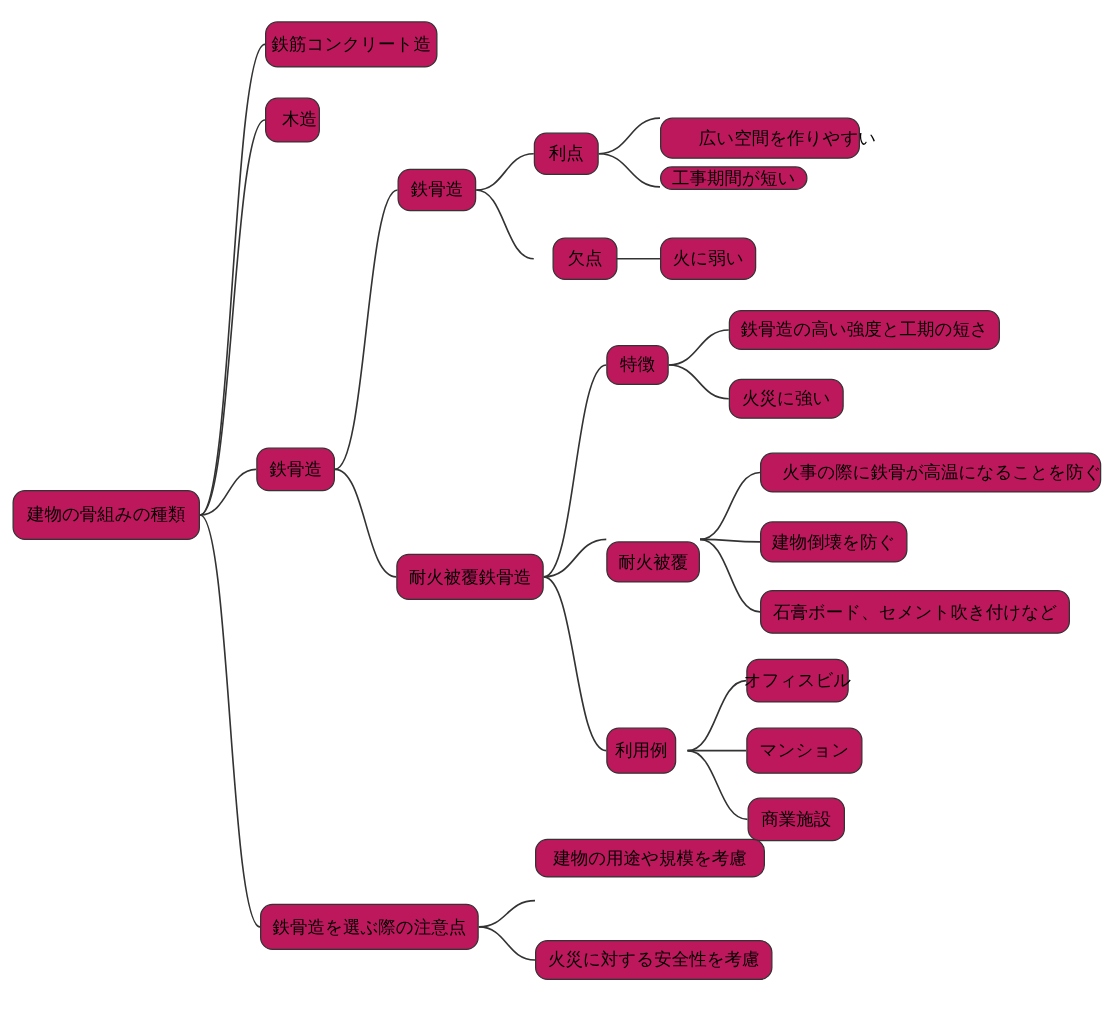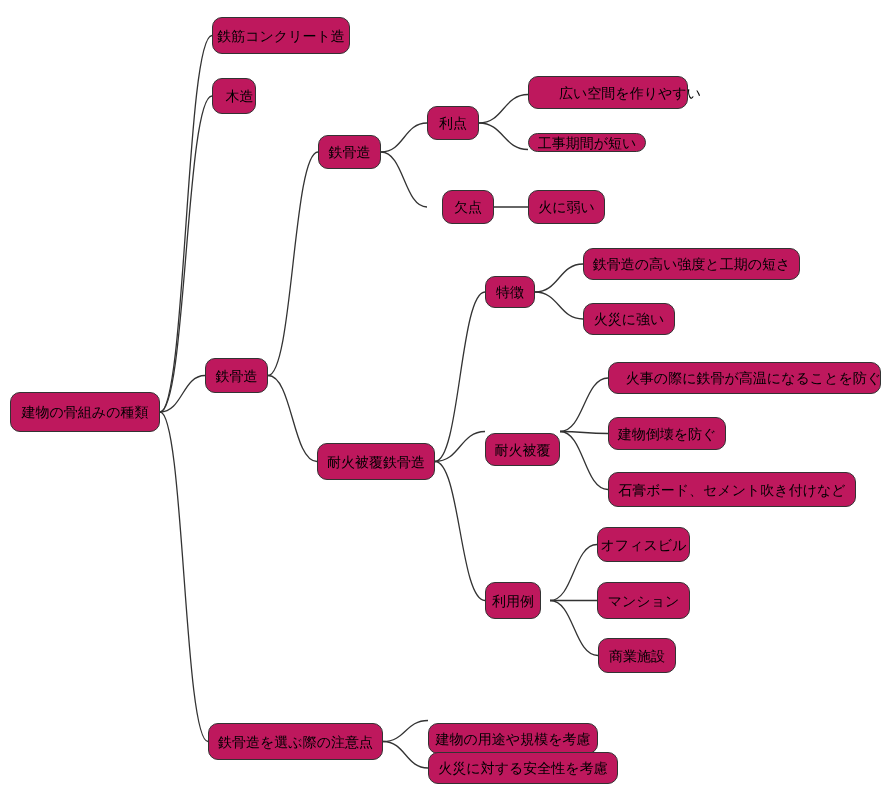--- a/index.html
+++ b/index.html
@@ -80,21 +80,21 @@
   <div class="node" id="node-rc" style="left:212px; top:17px; width:138px; height:37px;">鉄筋コンクリート造</div>
 
   <div class="node" id="node-wood" style="left:212px; top:78px; width:44px; height:36px;padding-left:11px;">木造</div>
 
   <div class="node" id="node-steel2" style="left:205px; top:358px; width:63px; height:35px;">鉄骨造</div>
 
   <div class="node" id="node-steel3" style="left:318px; top:135px; width:63px; height:34px;">鉄骨造</div>
 
   <div class="node" id="node-riten" style="left:427px; top:106px; width:52px; height:34px;">利点</div>
 
-  <div class="node" id="node-hiroi" style="left:528px; top:76px; width:160px; height:33px;padding-left:44px;">広い空間を作りやすい</div>
+  <div class="node" id="node-hiroi" style="left:528px; top:94px; width:160px; height:33px;padding-left:44px;">広い空間を作りやすい</div>
 
   <div class="node" id="node-kouji" style="left:528px; top:133px; width:118px; height:19px;">工事期間が短い</div>
 
   <div class="node" id="node-ketten" style="left:442px; top:190px; width:52px; height:34px;">欠点</div>
 
   <div class="node" id="node-hiyowai" style="left:528px; top:190px; width:77px; height:34px;">火に弱い</div>
 
   <div class="node" id="node-taika-steel" style="left:317px; top:443px; width:118px; height:37px;">耐火被覆鉄骨造</div>
 
   <div class="node" id="node-tokucho" style="left:485px; top:276px; width:50px; height:32px;">特徴</div>
@@ -106,25 +106,25 @@
   <div class="node" id="node-taika-hifuku" style="left:485px; top:433px; width:75px; height:33px;">耐火被覆</div>
 
   <div class="node" id="node-kaji" style="left:608px; top:362px; width:273px; height:32px;padding-left:18px;">火事の際に鉄骨が高温になることを防ぐ</div>
 
   <div class="node" id="node-tokai" style="left:608px; top:417px; width:118px; height:33px;">建物倒壊を防ぐ</div>
 
   <div class="node" id="node-sekkou" style="left:608px; top:472px; width:248px; height:35px;">石膏ボード、セメント吹き付けなど</div>
 
   <div class="node" id="node-riyourei" style="left:485px; top:582px; width:56px; height:37px;">利用例</div>
 
-  <div class="node" id="node-office" style="left:597px; top:527px; width:93px; height:35px;">オフィスビル</div>
+  <div class="node" id="node-office" style="left:597px; top:527px; width:82px; height:35px;">オフィスビル</div>
 
   <div class="node" id="node-mansion" style="left:597px; top:582px; width:93px; height:37px;">マンション</div>
 
   <div class="node" id="node-shougyou" style="left:598px; top:638px; width:78px; height:35px;">商業施設</div>
 
   <div class="node" id="node-chuui" style="left:208px; top:723px; width:175px; height:37px;">鉄骨造を選ぶ際の注意点</div>
 
-  <div class="node" id="node-youto" style="left:428px; top:723px; width:170px; height:31px;">建物の用途や規模を考慮</div>
+  <div class="node" id="node-youto" style="left:428px; top:671px; width:184px; height:31px;">建物の用途や規模を考慮</div>
 
   <div class="node" id="node-anzen" style="left:428px; top:752px; width:190px; height:32px;">火災に対する安全性を考慮</div>
 
 </div>
 
 </body></html>

